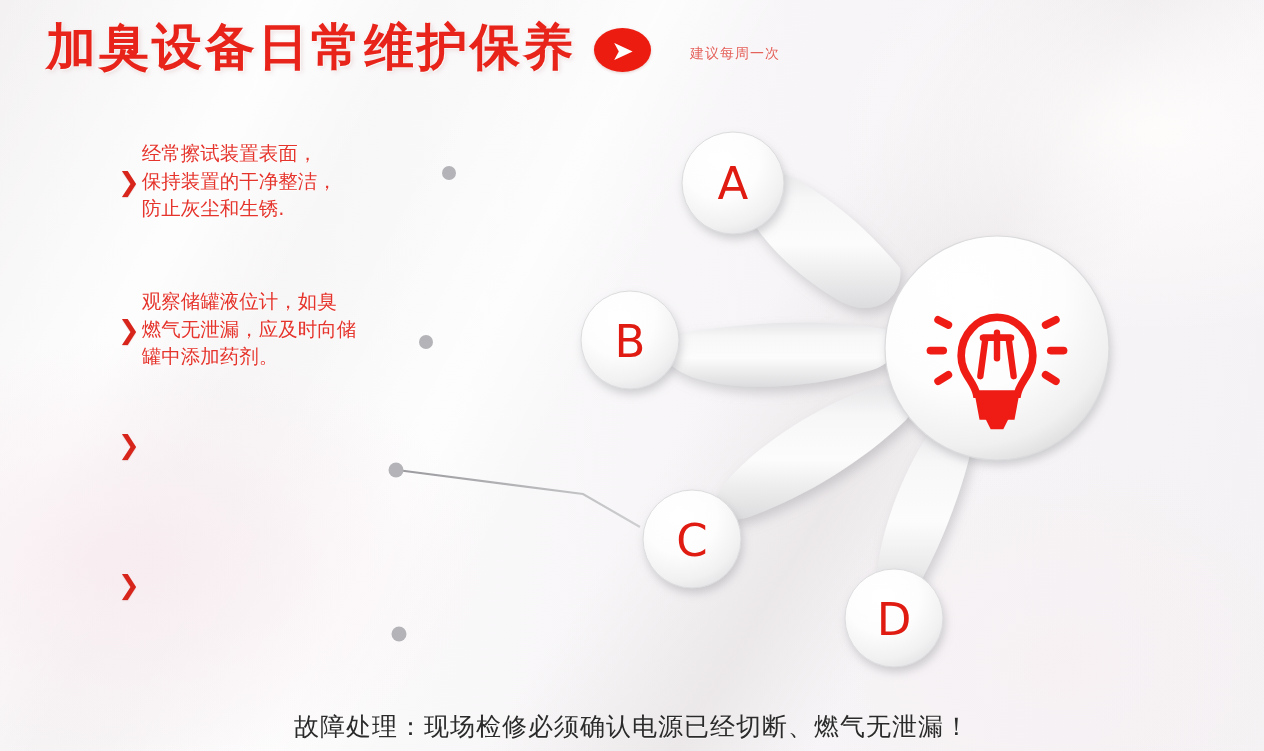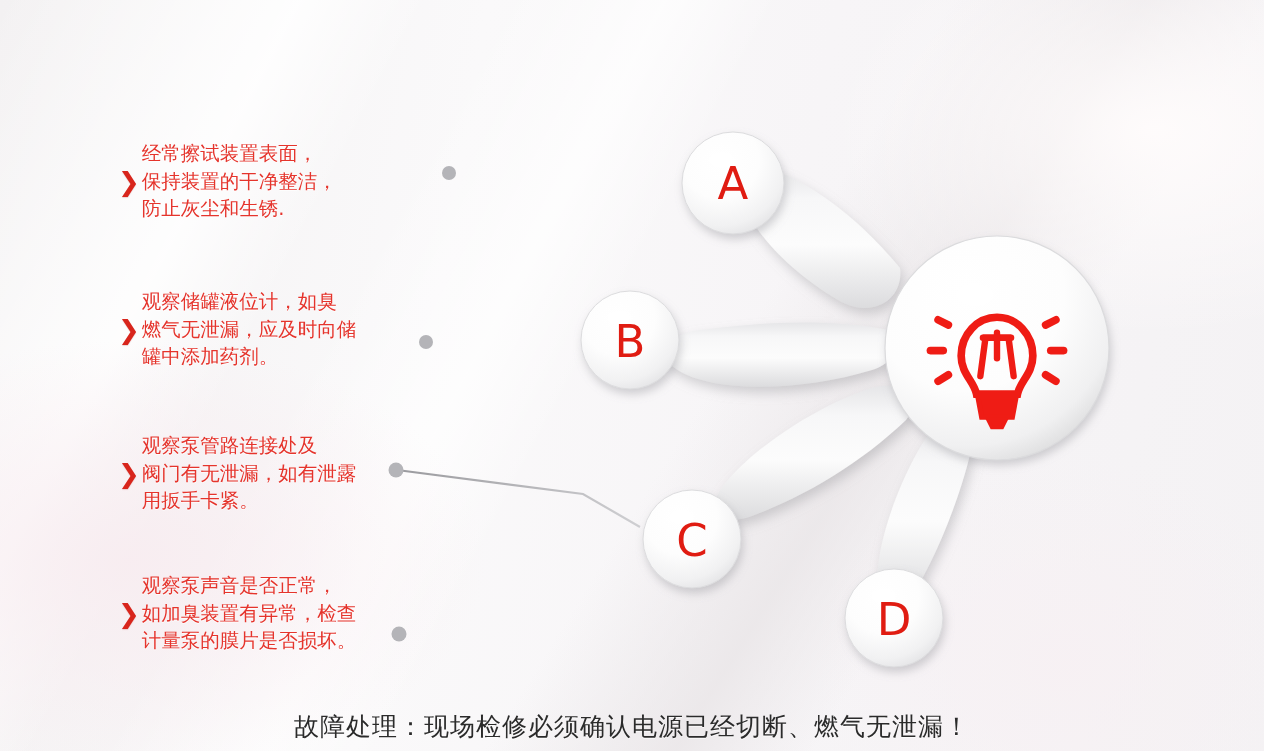--- a/index.html
+++ b/index.html
@@ -154,20 +154,29 @@
 </style>
 </head>
 <body>
 
 <div id="page">
 
   <div class="bg-wash wash-a"></div>
   <div class="bg-wash wash-b"></div>
   <div class="bg-wash wash-c"></div>
 
+  <div id="header">
+    <div id="title">加臭设备日常维护保养</div>
+
+    <div id="arrow-badge">
+      <div class="glyph">➤</div>
+    </div>
+
+    <div id="subtitle">建议每周一次</div>
+  </div>
 
   <svg id="leaders" viewBox="0 0 1264 751">
     <defs>
       <linearGradient id="lineFade" x1="0" y1="0" x2="1" y2="0">
         <stop offset="0" stop-color="#9a9a9e"></stop>
         <stop offset="1" stop-color="#cfcfd2"></stop>
       </linearGradient>
     </defs>
 
     <line x1="450" y1="173" x2="690" y2="173" stroke="url(#lineFade)" stroke-width="2.2"></line>
@@ -192,30 +201,24 @@
 
   <div class="callout right" id="callout-b">
     <span class="chev">❯</span>
     <span class="lines">观察储罐液位计，如臭
 燃气无泄漏，应及时向储
 罐中添加药剂。</span>
   </div>
 
   <div class="callout right" id="callout-c">
     <span class="chev">❯</span>
-    <span class="lines">观察泵管路连接处及
-阀门有无泄漏，如有泄露
-用扳手卡紧。</span>
   </div>
 
   <div class="callout right" id="callout-d">
     <span class="chev">❯</span>
-    <span class="lines">观察泵声音是否正常，
-如加臭装置有异常，检查
-计量泵的膜片是否损坏。</span>
   </div>
 
   <svg id="graphic" viewBox="560 100 620 600" style="overflow:visible">
     <defs>
 
       <radialGradient id="sphereFill" cx="38%" cy="28%" r="78%">
         <stop offset="0%" stop-color="#ffffff"></stop>
         <stop offset="48%" stop-color="#fdfdfd"></stop>
         <stop offset="82%" stop-color="#f1f1f2"></stop>
         <stop offset="100%" stop-color="#e3e3e5"></stop>

